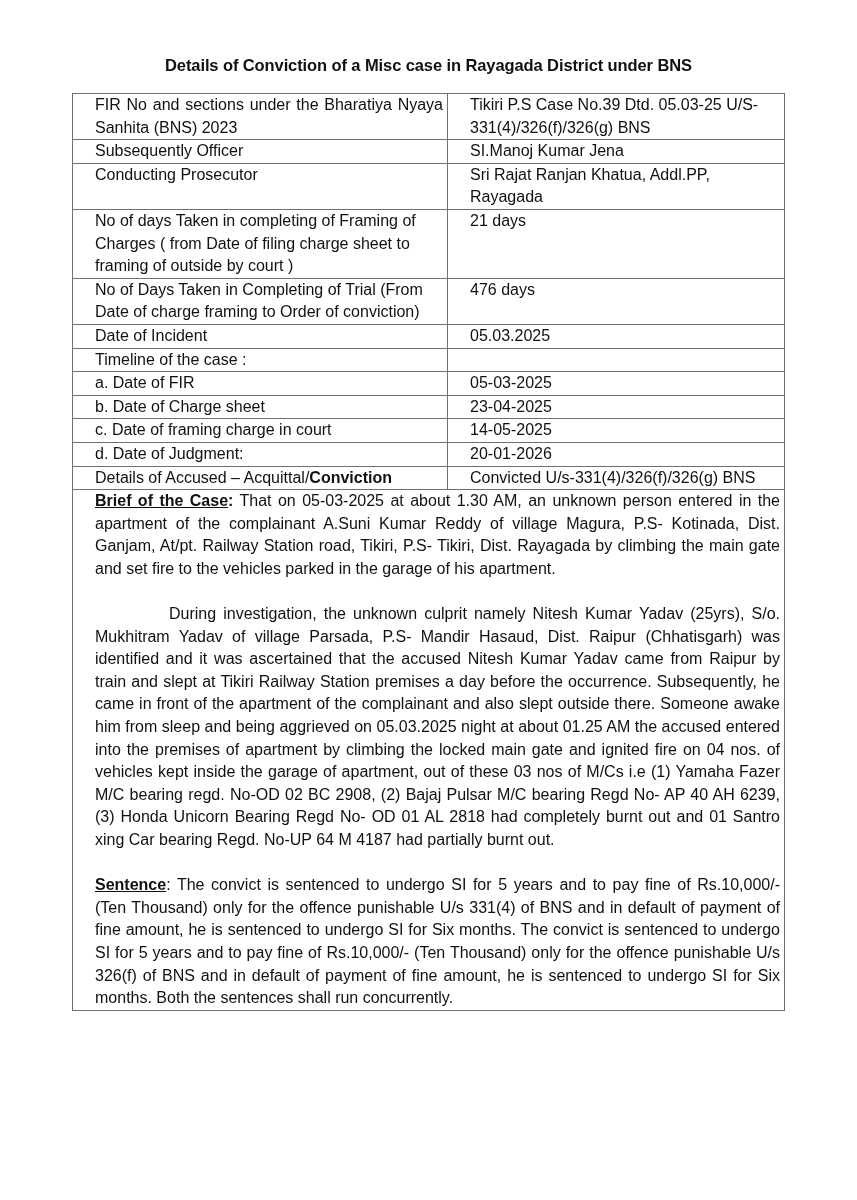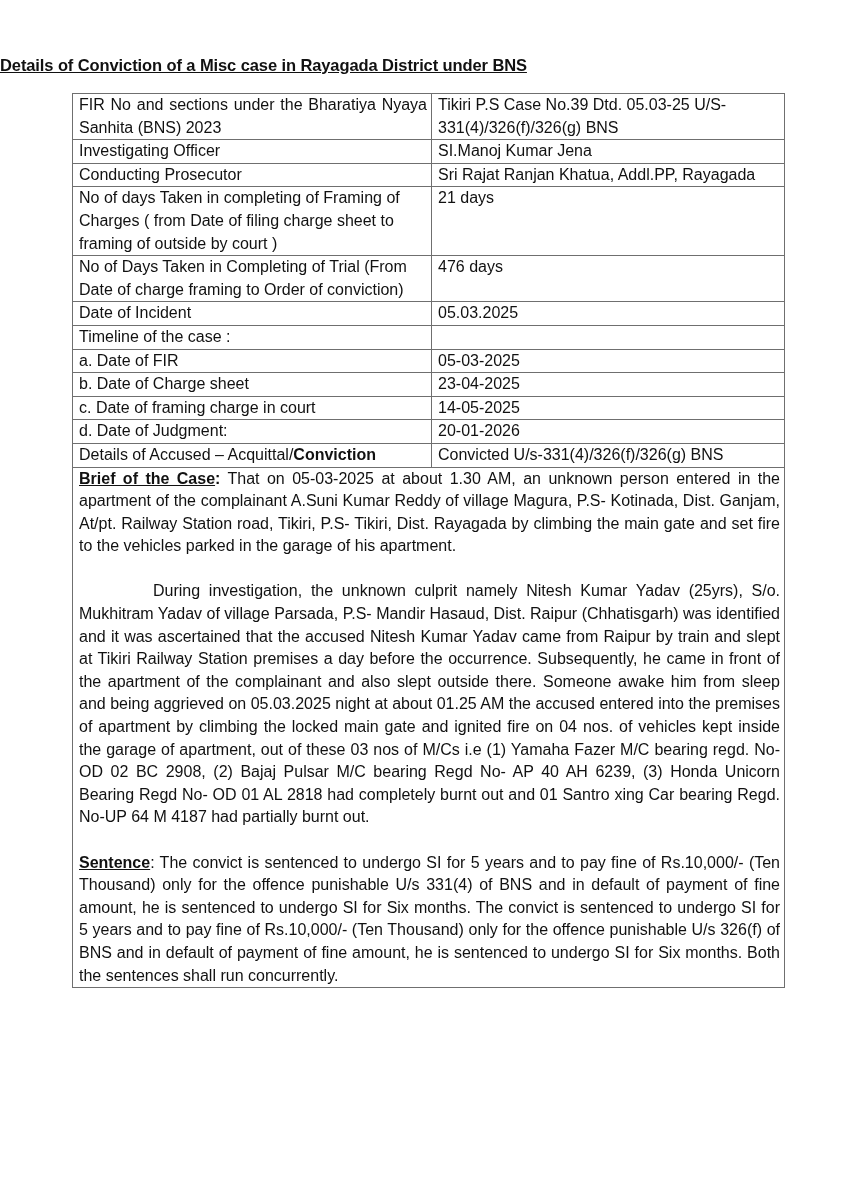--- a/index.html
+++ b/index.html
@@ -2,30 +2,30 @@
 <html><head>
 <meta charset="utf-8">
 <style>
   html, body { margin: 0; padding: 0; background: #ffffff; }
   body {
     width: 857px; height: 1200px; position: relative; overflow: hidden;
     font-family: "Liberation Sans", sans-serif; color: #111111;
   }
   .page-title {
     position: absolute; left: 0; top: 56px; width: 857px;
-    text-align: left; font-weight: bold; font-size: 16.5px;
-    text-decoration: underline; letter-spacing: -0.1px;
+    text-align: center; font-weight: bold; font-size: 16.5px;
+    letter-spacing: -0.1px;
   }
   table.case-table {
     position: absolute; left: 72px; top: 93px; width: 713px;
     border-collapse: collapse; font-size: 16px; line-height: 22.6px;
   }
   table.case-table td {
     border: 1.3px solid #6f6f6f; vertical-align: top;
-    padding: 0 4px 0 6px;
+    padding: 0 4px 0 22px;
   }
   td.label { width: 348px; }
   td.label.justify { text-align: justify; text-align-last: left; }
   td.value { }
   td.full { text-align: justify; padding: 0 6px 4px 6px; margin-left: 24px; }
   .u-bold { font-weight: bold; text-decoration: underline; }
   .bold { font-weight: bold; }
   p.para { margin: 0; text-align: justify; }
   p.indent { text-indent: 74px; }
   .gap { height: 22.6px; }
@@ -35,21 +35,21 @@
 
 <div class="page-title">Details of Conviction of a Misc case in Rayagada District under BNS</div>
 
 <table class="case-table">
   <tbody>
     <tr>
       <td class="label justify">FIR No and sections under the  Bharatiya Nyaya Sanhita (BNS) 2023</td>
       <td class="value">Tikiri  P.S Case No.39 Dtd. 05.03-25 U/S-331(4)/326(f)/326(g) BNS</td>
     </tr>
     <tr>
-      <td class="label">Investigating Officer</td>
+      <td class="label">Subsequently Officer</td>
       <td class="value">SI.Manoj Kumar Jena</td>
     </tr>
     <tr>
       <td class="label">Conducting Prosecutor</td>
       <td class="value">Sri Rajat Ranjan Khatua, Addl.PP, Rayagada</td>
     </tr>
     <tr>
       <td class="label">No of days  Taken in completing of Framing of Charges ( from Date of filing charge sheet to framing of outside by court )</td>
       <td class="value">21 days</td>
     </tr>

